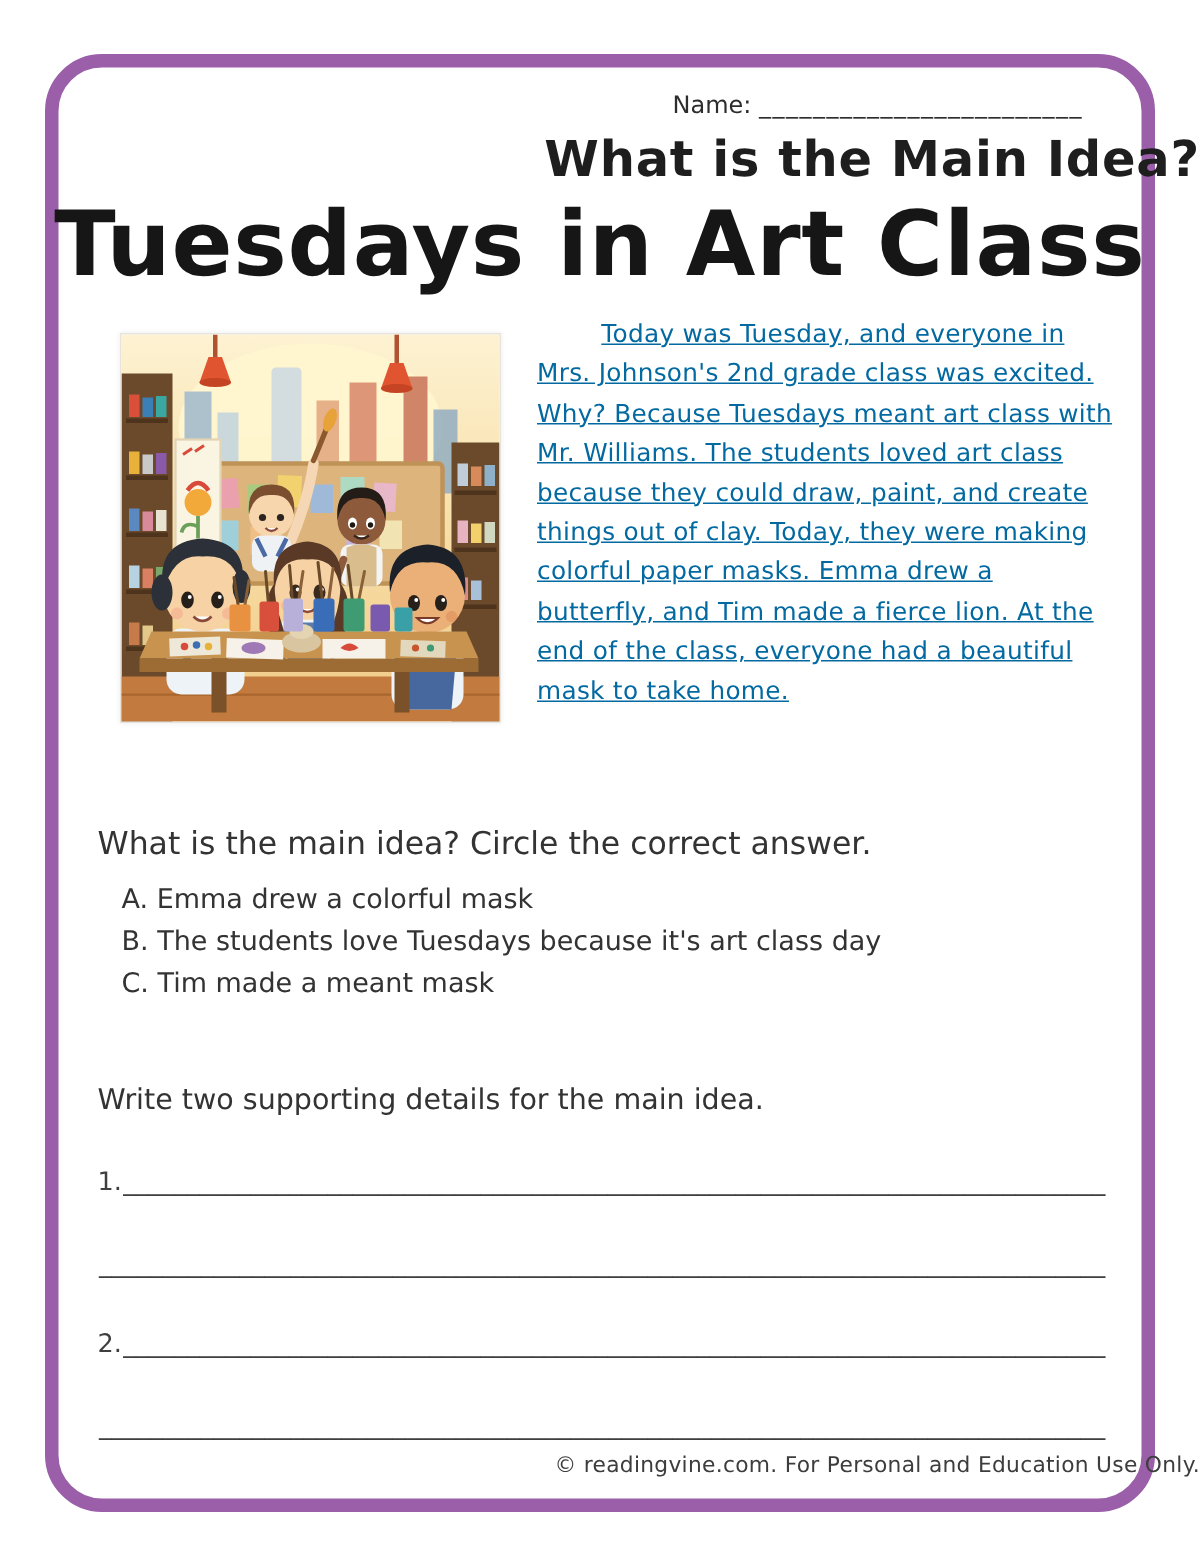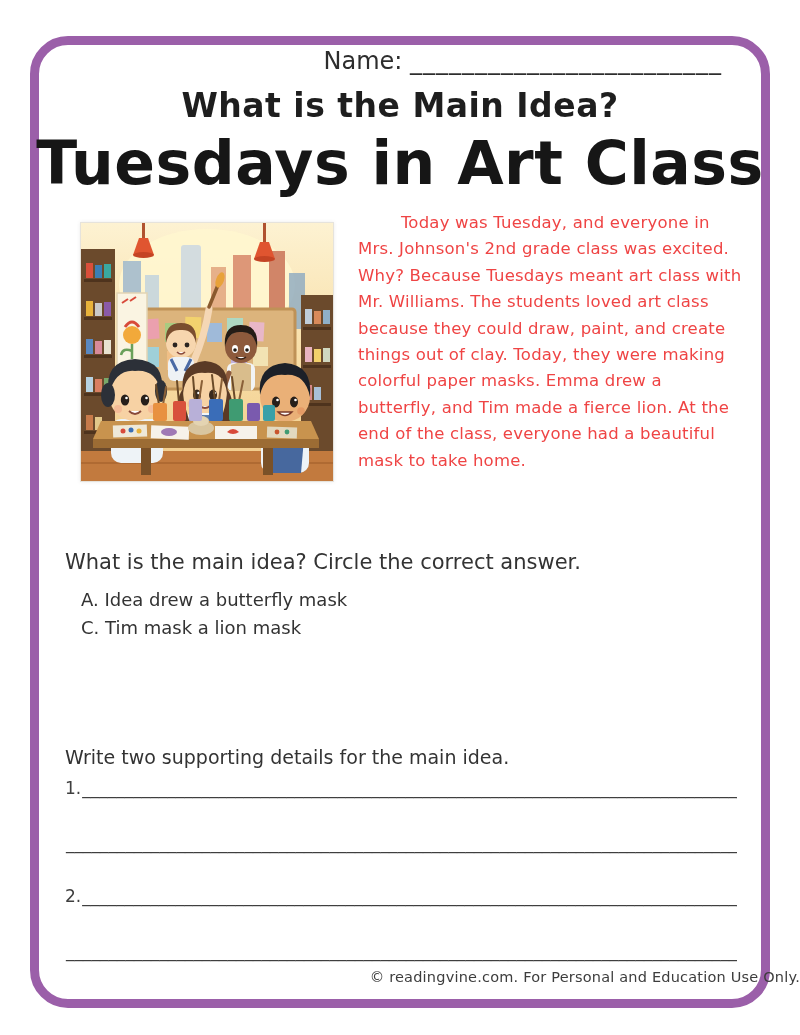--- a/index.html
+++ b/index.html
@@ -7,52 +7,53 @@
     width:800px;height:1035px;position:relative;background:#ffffff;
     font-family:"DejaVu Sans","Liberation Sans",sans-serif;color:#333;
     overflow:hidden;
   }
   .frame{
     position:absolute;left:30px;top:36px;width:740px;height:972px;
     border:9px solid var(--accent,#9b5fa9);border-radius:38px;box-sizing:border-box;
     background:#fff;
   }
   .name-row{
-    position:absolute;top:47px;right:78px;font-size:24px;color:#2d2d2d;
+    position:absolute;top:60px;right:78px;font-size:16px;color:#2d2d2d;
     white-space:nowrap;
   }
   .name-row .blank{letter-spacing:1px;color:#2d2d2d;}
   .subtitle{
-    position:absolute;top:86px;left:0;width:100%;text-align:center;
+    position:absolute;top:86px;left:0;width:100%;text-align:right;
     font-size:33px;font-weight:bold;color:#1e1e1e;letter-spacing:.5px;margin:0;
   }
   .title{
     position:absolute;top:128px;left:0;width:100%;text-align:center;
     font-size:60px;font-weight:bold;color:#161616;letter-spacing:.5px;margin:0;
   }
   .content-row{position:absolute;top:210px;left:80px;width:662px;}
   .illustration{
     position:absolute;left:0;top:12px;width:252px;height:258px;
     border:1px solid #e6e3dc;box-shadow:0 0 4px rgba(0,0,0,.08);background:#fff;
   }
   .illustration svg{display:block;width:100%;height:100%;}
   .passage{
     position:absolute;left:278px;top:0;width:384px;margin:0;
-    font-size:16.5px;line-height:26.4px;color:#ef4444;text-indent:2.6em;
+    font-size:16.5px;line-height:26.4px;color:#0369a1;text-indent:2.6em;
     letter-spacing:.2px;
+    text-decoration:underline;
   }
   .q-prompt{
     position:absolute;top:550px;left:65px;margin:0;font-size:21px;color:#333;
   }
   .options{
     position:absolute;top:586px;left:81px;margin:0;padding:0;list-style:none;
     font-size:18px;line-height:28px;color:#333;
   }
   .w-prompt{
-    position:absolute;top:746px;left:65px;margin:0;font-size:19px;color:#333;
+    position:absolute;top:722px;left:65px;margin:0;font-size:19px;color:#333;
   }
   .write-line{
     position:absolute;left:65px;width:672px;height:26px;
     font-size:17px;color:#3f3f3f;white-space:nowrap;overflow:hidden;
   }
   .write-line .num{margin-right:1px;}
   .write-line .blank{letter-spacing:0;}
   #line-0{top:778px;}
   #line-1{top:833px;}
   #line-2{top:886px;}
@@ -286,22 +287,23 @@
         </g>
       </g>
     </svg>
   </div>
   <p class="passage">Today was Tuesday, and everyone in Mrs. Johnson's 2nd grade class was excited. Why? Because Tuesdays meant art class with Mr. Williams. The students loved art class because they could draw, paint, and create things out of clay. Today, they were making colorful paper masks. Emma drew a butterfly, and Tim made a fierce lion. At the end of the class, everyone had a beautiful mask to take home.</p>
 </div>
 
 <p class="q-prompt">What is the main idea? Circle the correct answer.</p>
 
 <ul class="options">
-  <li>A. Idea drew a butterfly mask</li>
-  <li>C. Tim mask a lion mask</li>
+  <li>A. Emma drew a colorful mask</li>
+  <li>B. The students love Tuesdays because it's art class day</li>
+  <li>C. Tim made a meant mask</li>
 </ul>
 
 <p class="w-prompt">Write two supporting details for the main idea.</p>
 
 <div class="write-line" id="line-0">
   <span class="num">1.</span><span class="blank">________________________________________________________________________________</span>
 </div>
 <div class="write-line" id="line-1">
   <span class="num"></span><span class="blank">________________________________________________________________________________</span>
 </div>

